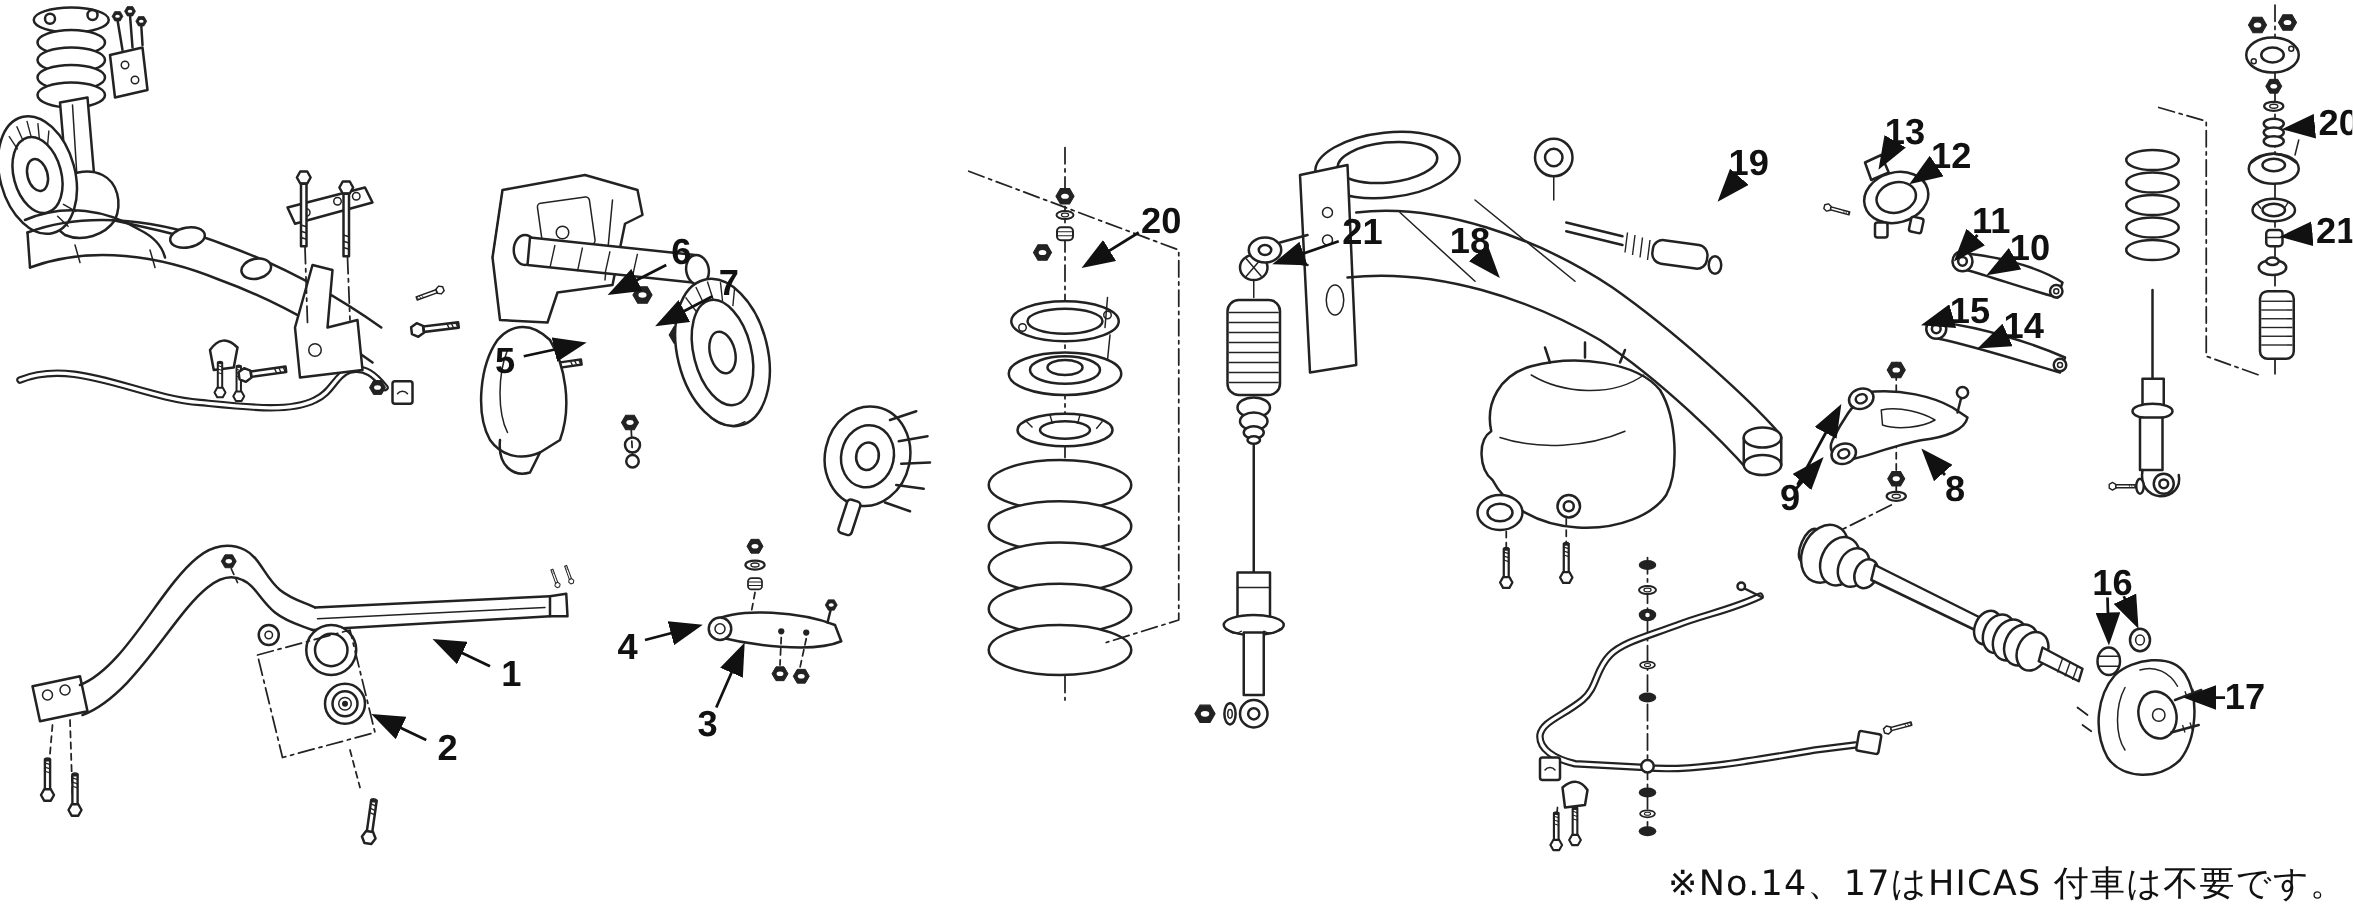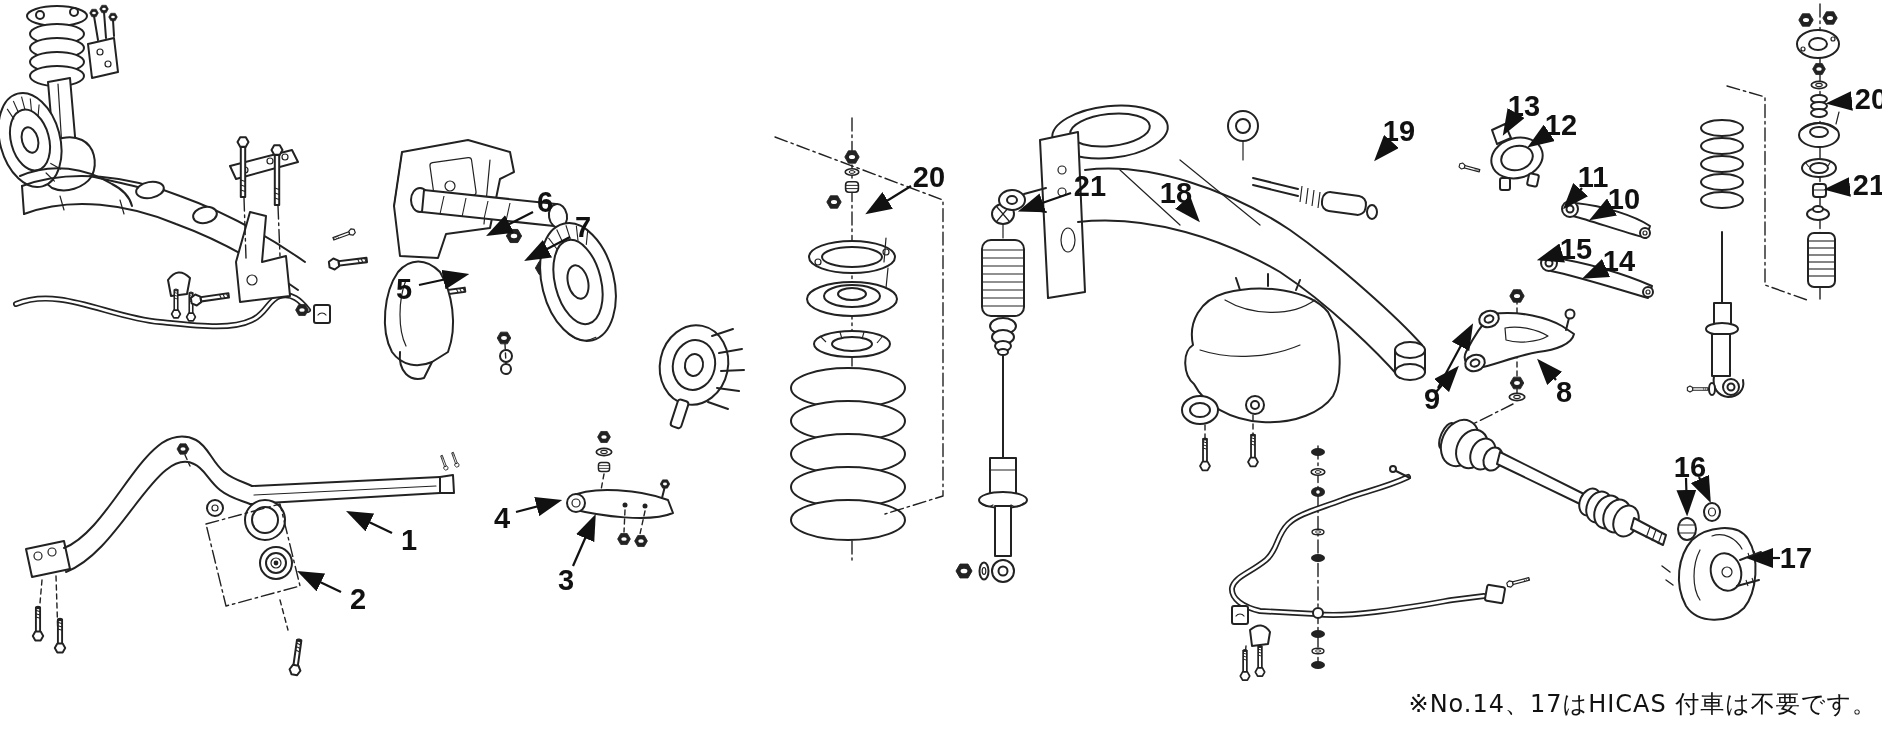--- a/index.html
+++ b/index.html
@@ -11,21 +11,21 @@
   .thin{stroke-width:1.2;}
   .dk{fill:#222;stroke:none;}
   .dash{stroke-dasharray:5 4;stroke-width:1.4;}
   .dd{stroke-dasharray:13 4 2.5 4;stroke-width:1.4;}
   .tube{stroke:#222;stroke-width:6;fill:none;stroke-linecap:round;stroke-linejoin:round;}
   .tubecore{stroke:#fff;stroke-width:2.6;fill:none;stroke-linecap:round;stroke-linejoin:round;}
   .th line{stroke:#222;stroke-width:1.1;}
   text.callout-label{font:bold 29px "Liberation Sans",sans-serif;fill:#111;
          text-anchor:middle;dominant-baseline:central;}
   .callout-arrow{stroke:#111;stroke-width:2.2;}
-  .note{position:absolute;top:688px;right:5px;font-size:24px;color:#111;
+  .note{position:absolute;top:688px;right:5px;font-size:28px;color:#111;
         font-family:"DejaVu Sans","Liberation Sans",sans-serif;letter-spacing:1px;white-space:nowrap;}
 </style>
 </head>
 <body>
 
 <div class="stage">
 <svg id="diagram-svg" width="1882" height="737" viewBox="0 0 1882 737" xmlns="http://www.w3.org/2000/svg">
   <defs>
     <marker id="arrowhead" markerWidth="12" markerHeight="9" refX="10" refY="4.5" orient="auto">
       <polygon points="0,0 12,4.5 0,9" fill="#111"></polygon>

